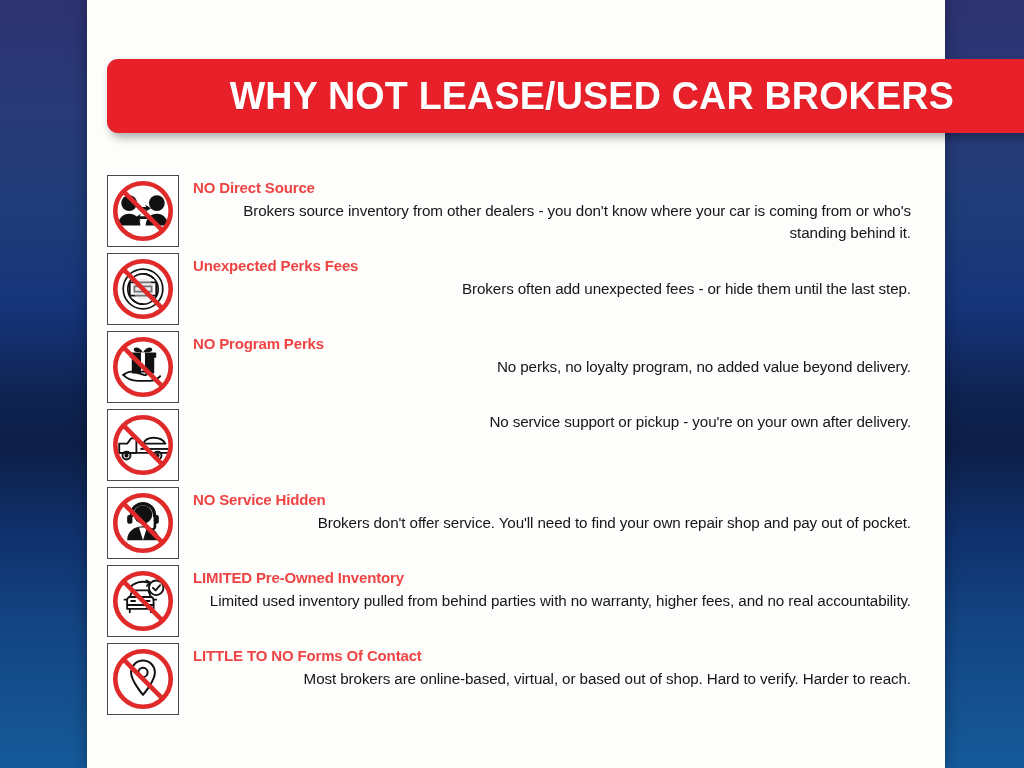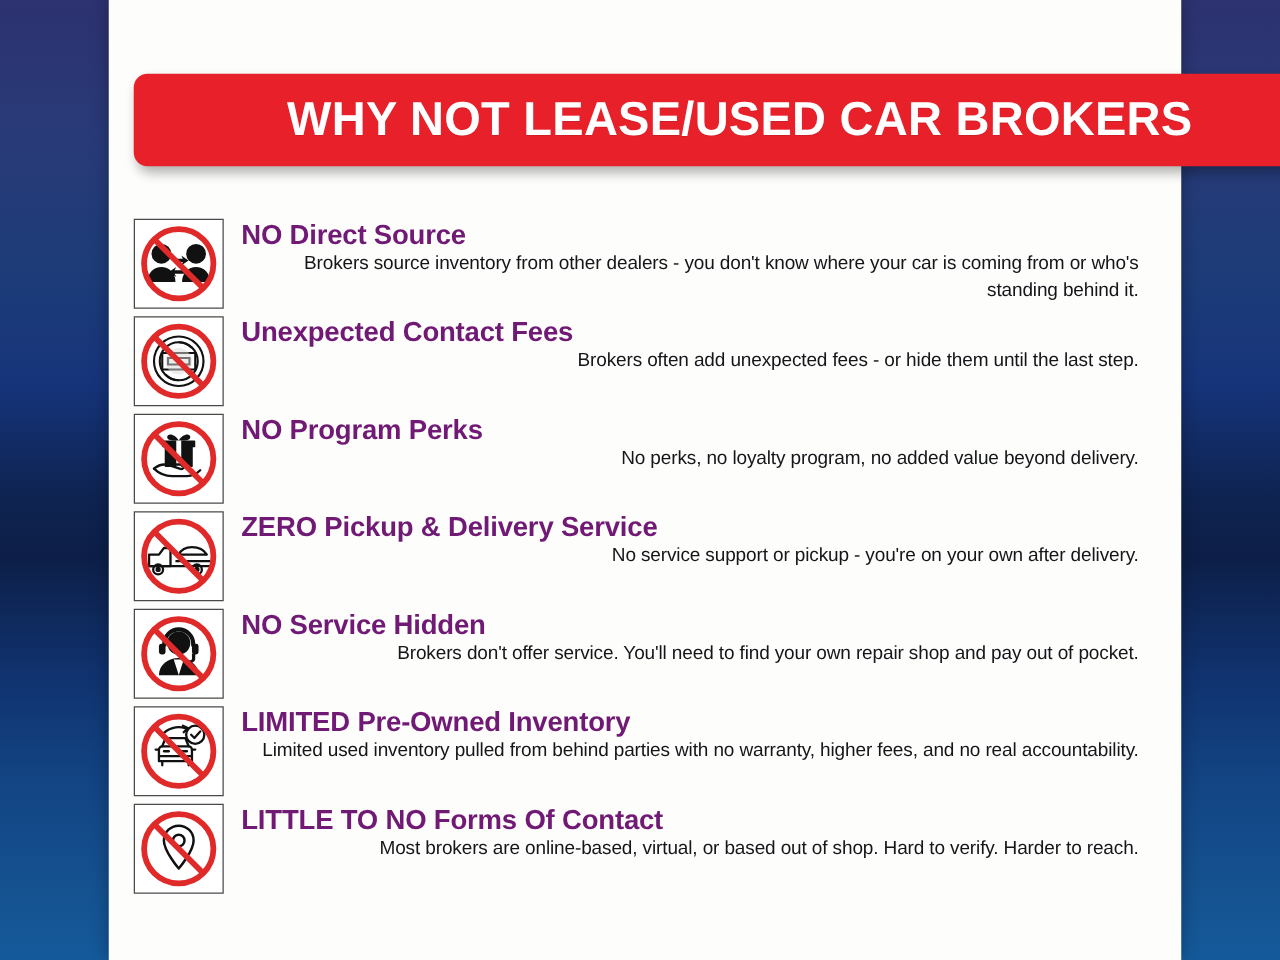--- a/index.html
+++ b/index.html
@@ -96,22 +96,22 @@
 
   .icon-box svg { display: block; }
 
   .row-text {
     padding-left: 14px;
     padding-top: 2px;
     flex: 1;
   }
 
   .row-title {
-    color: #701a75;
-    font-size: 22px;
+    color: #ef4444;
+    font-size: 15px;
     font-weight: 700;
     line-height: 22px;
     letter-spacing: -0.15px;
     margin-bottom: 1px;
   }
 
   .row-desc {
     color: #15161a;
     font-size: 15.2px;
     line-height: 21.5px;
@@ -163,21 +163,21 @@
             <path d="M50 27a23 23 0 0 1 16 7M50 73a23 23 0 0 1-16-7"></path>
             <path d="M30 40h40v20H30z"></path>
             <path d="M37 46h26v8H37z"></path>
           </g>
           <circle cx="50" cy="50" r="16" fill="#d9d9d9" opacity="0.5"></circle>
           <circle cx="50" cy="50" r="42" fill="none" stroke="#e02a2a" stroke-width="7"></circle>
           <line x1="20" y1="20" x2="80" y2="80" stroke="#e02a2a" stroke-width="7"></line>
         </svg>
       </div>
       <div class="row-text">
-        <div class="row-title">Unexpected Contact Fees</div>
+        <div class="row-title">Unexpected Perks Fees</div>
         <div class="row-desc">Brokers often add unexpected fees - or hide them until the last step.</div>
       </div>
     </div>
 
     <div class="row">
       <div class="icon-box">
         <svg width="66" height="66" viewBox="0 0 100 100">
           <g fill="#111">
             <rect x="33" y="34" width="34" height="26" rx="1"></rect>
             <rect x="30" y="28" width="40" height="8" rx="1"></rect>
@@ -209,21 +209,20 @@
             <circle cx="25" cy="66" r="6"></circle>
             <circle cx="72" cy="66" r="6"></circle>
             <circle cx="25" cy="66" r="1.8" fill="#111"></circle>
             <circle cx="72" cy="66" r="1.8" fill="#111"></circle>
           </g>
           <circle cx="50" cy="50" r="42" fill="none" stroke="#e02a2a" stroke-width="7"></circle>
           <line x1="20" y1="20" x2="80" y2="80" stroke="#e02a2a" stroke-width="7"></line>
         </svg>
       </div>
       <div class="row-text">
-        <div class="row-title">ZERO Pickup &amp; Delivery Service</div>
         <div class="row-desc">No service support or pickup - you're on your own after delivery.</div>
       </div>
     </div>
 
     <div class="row">
       <div class="icon-box">
         <svg width="66" height="66" viewBox="0 0 100 100">
           <g fill="#111">
             <circle cx="50" cy="37" r="14"></circle>
             <path d="M26 76c0-13 11-21 24-21s24 8 24 21z"></path>

